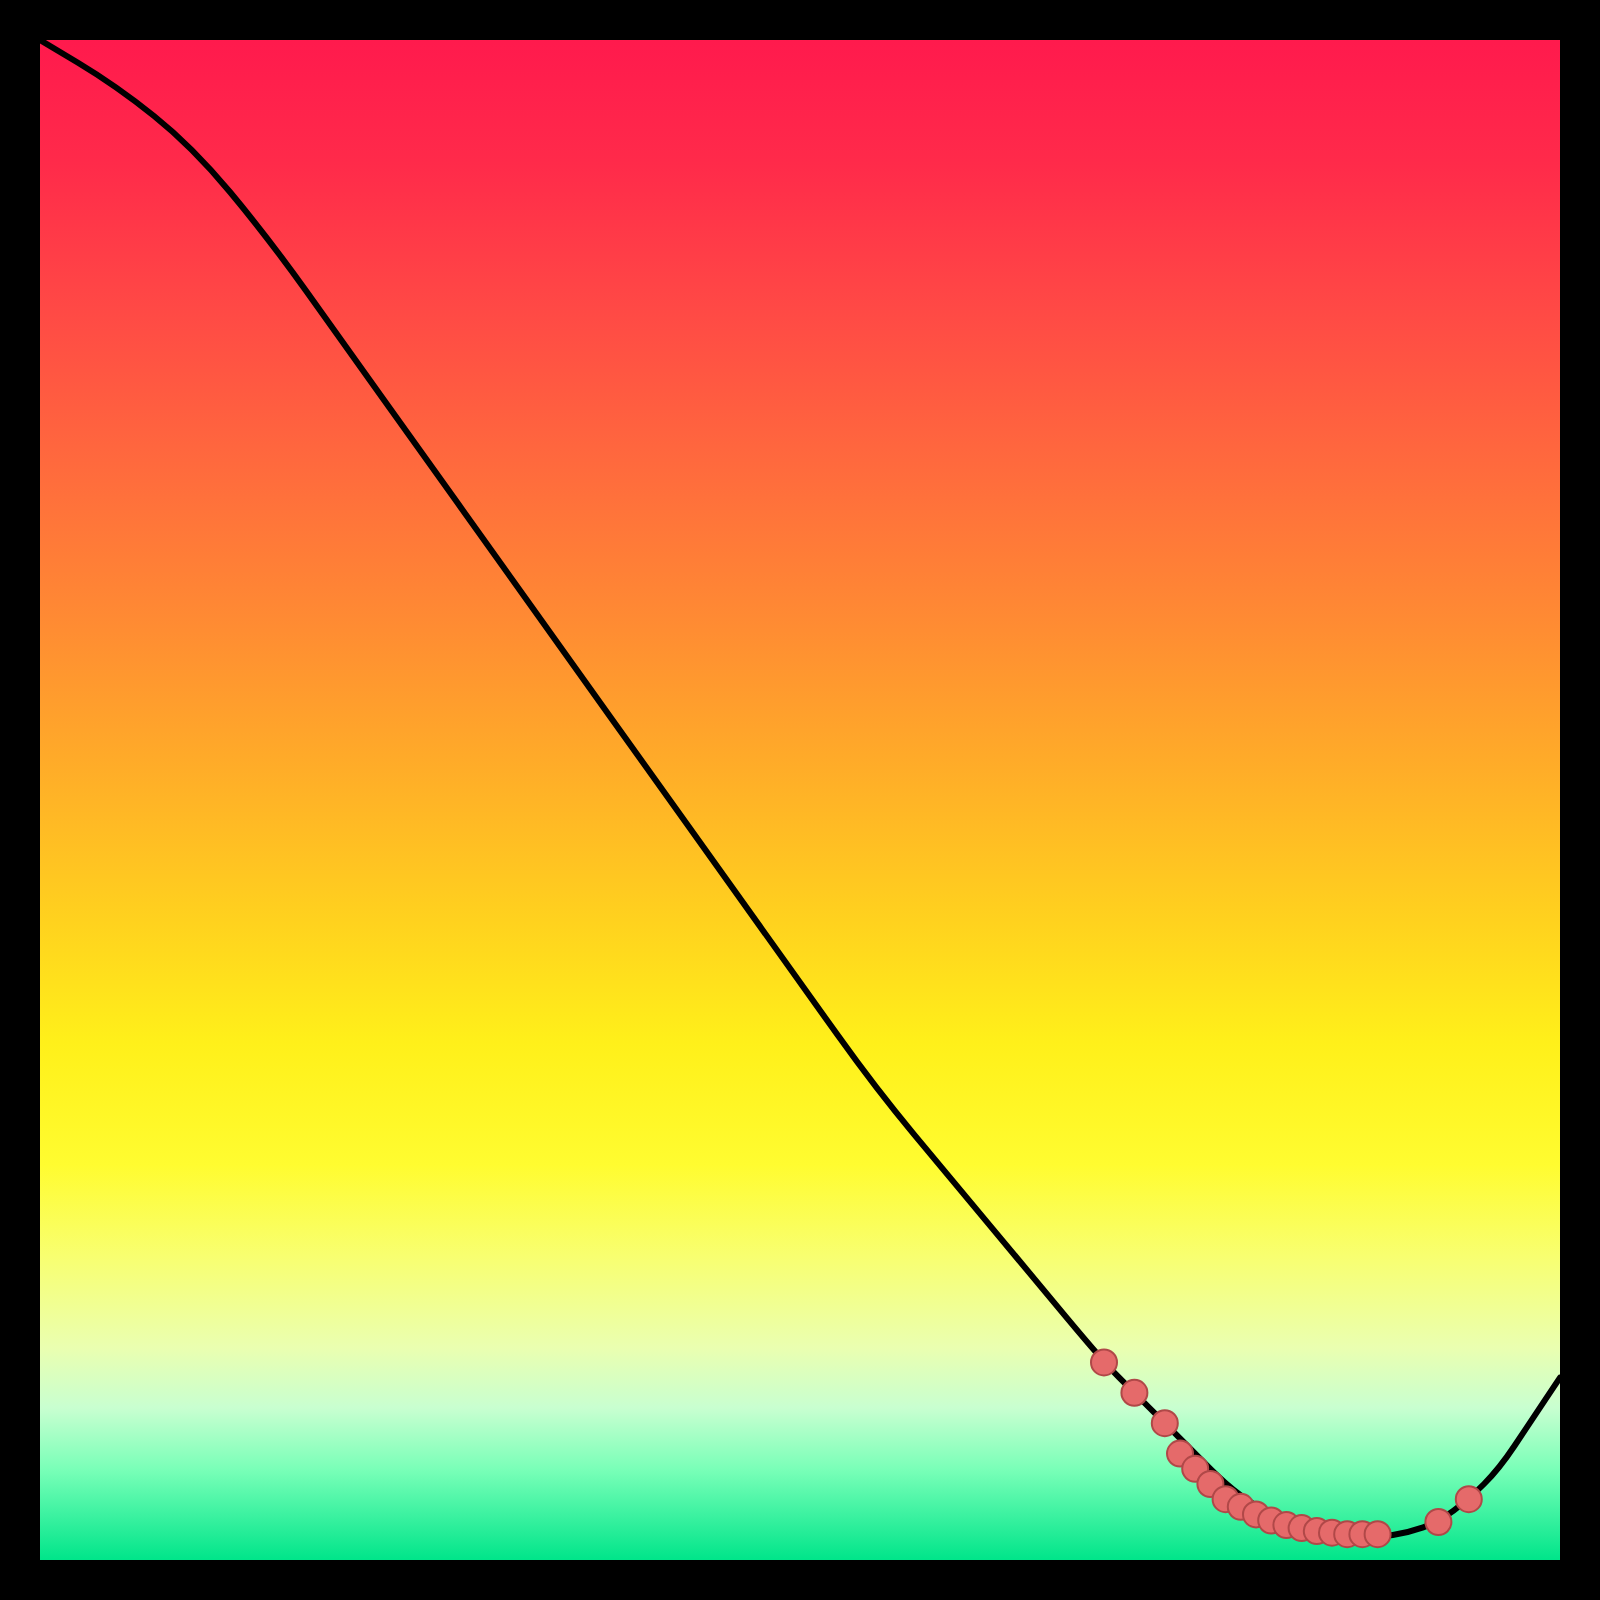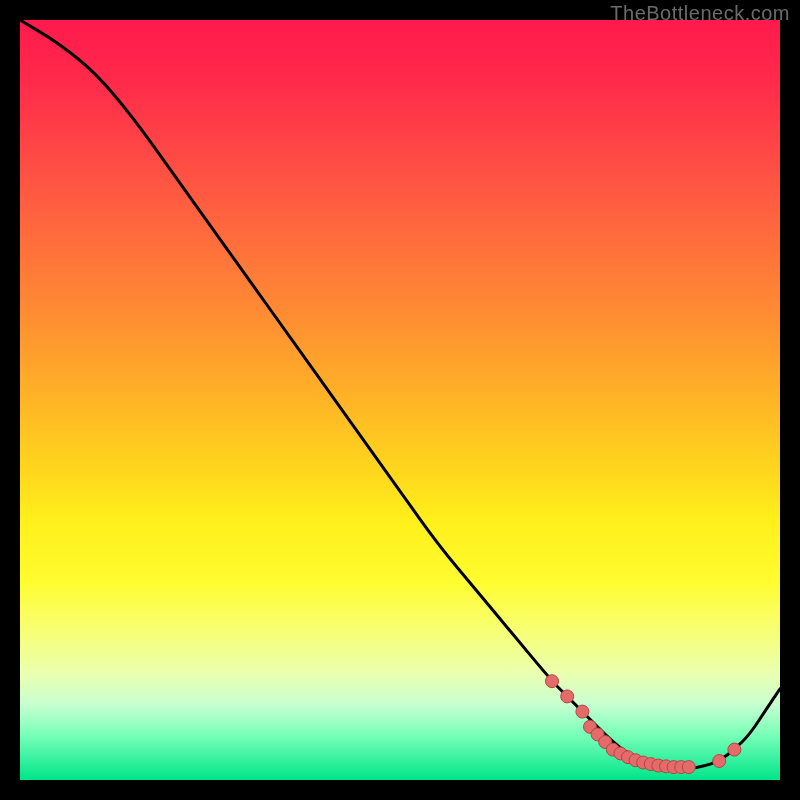--- a/index.html
+++ b/index.html
@@ -58,21 +58,20 @@
     right: 10px;
     color: #6b6b6b;
     font-size: 20px;
     letter-spacing: 0.5px;
   }
 </style>
 </head>
 <body>
 
 <div class="stage">
-  <div class="attribution">TheBottleneck.com</div>
 
   <div class="plot">
     <div class="gradient"></div>
     <svg class="curve" viewBox="0 0 760 760" preserveAspectRatio="none">
       <path id="curve-path" fill="none" stroke="#000000" stroke-width="3" stroke-linecap="round" stroke-linejoin="round" d="M 0 0 Q 0 0 19 11.400000000000034 Q 38 22.800000000000068 57 38 Q 76 53.19999999999993 95 75.99999999999994 Q 114 98.79999999999995 133 125.39999999999998 Q 152 152 171 178.60000000000002 Q 190 205.20000000000005 209 231.8 Q 228 258.4 247 285 Q 266 311.6 285 338.20000000000005 Q 304 364.8 323 391.4 Q 342 418 361 444.6 Q 380 471.2 399 497.79999999999995 Q 418.00000000000006 524.4 437 547.2 Q 456 570 475 592.8 Q 494 615.6 513 638.4000000000001 Q 532 661.2 539.5999999999999 668.8 Q 547.1999999999999 676.4 554.8 684 Q 562.4 691.6 570 699.2 Q 577.6 706.8 585.2 714.4 Q 592.8000000000001 722 600.4000000000001 727.7 Q 608 733.4 615.5999999999999 737.2 Q 623.1999999999999 741 630.8 743.6600000000001 Q 638.4 746.32 646 747.46 Q 653.6 748.6 661.2 748.6 Q 668.8 748.6 676.4 747.46 Q 684 746.32 691.6 743.6600000000001 Q 699.2 741 706.8 735.3 Q 714.4 729.6 722 722 Q 729.6 714.4 737.2 703 Q 744.8 691.6 752.4 680.2 T 760 668.8"></path>
       <g id="dots-group">
           <circle cx="532" cy="661.2" r="6.5" fill="#e56a6a" stroke="#b04848" stroke-width="1"></circle>
           <circle cx="547.1999999999999" cy="676.4" r="6.5" fill="#e56a6a" stroke="#b04848" stroke-width="1"></circle>
           <circle cx="562.4" cy="691.6" r="6.5" fill="#e56a6a" stroke="#b04848" stroke-width="1"></circle>
           <circle cx="570" cy="706.8" r="6.5" fill="#e56a6a" stroke="#b04848" stroke-width="1"></circle>

